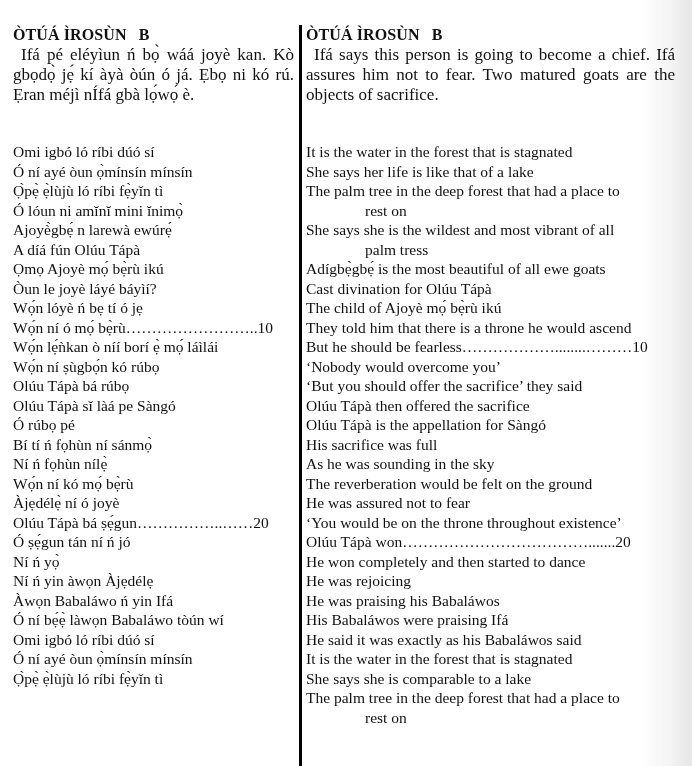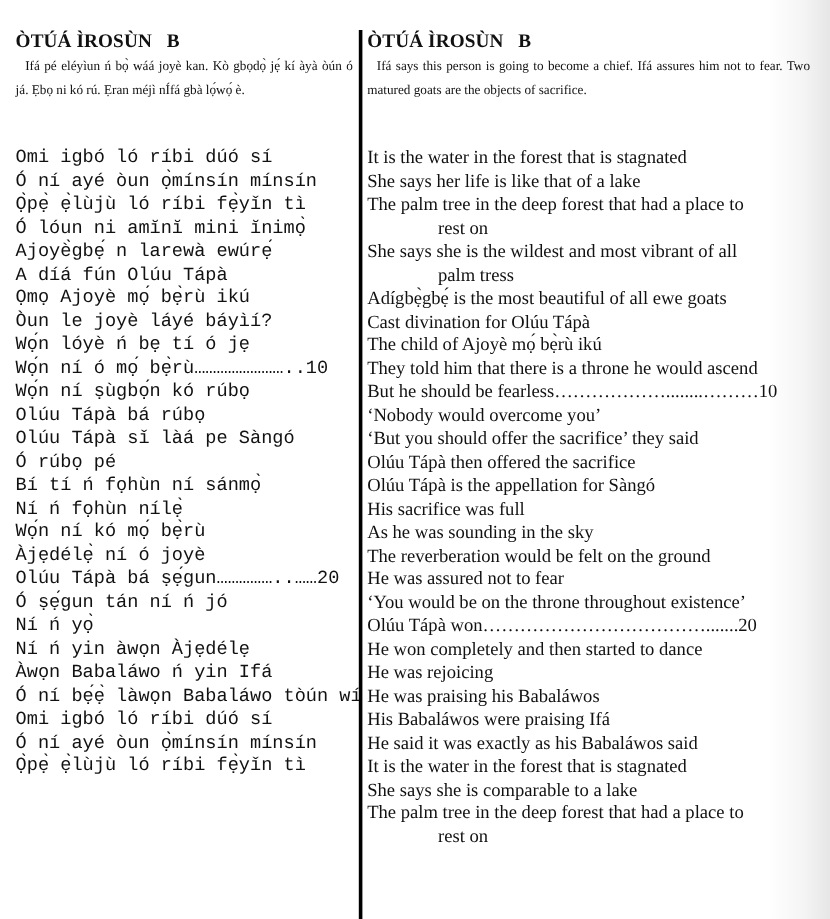--- a/index.html
+++ b/index.html
@@ -15,27 +15,27 @@
     .col-right { position: absolute; left: 306px; top: 13px; width: 369px; }
     .divider {
       position: absolute; left: 299px; top: 13px; width: 3px; height: 753px;
       background: #000;
     }
     .heading {
       font-weight: bold; font-size: 16px; line-height: 20px; margin: 0;
       letter-spacing: 0.1px; white-space: pre;
     }
     .intro {
-      font-size: 11px; line-height: 20px; margin: 0; text-align: justify;
+      font-size: 17px; line-height: 20px; margin: 0; text-align: justify;
       text-indent: 8px;
     }
     .verses { list-style: none; margin: 0; padding: 0; }
     .verses li { font-size: 15.5px; line-height: 19.5px; white-space: nowrap; }
     .verses li.cont { padding-left: 59px; }
-    .col-left .verses { margin-top: 37px; font-family: Liberation Mono, monospace; }
+    .col-left .verses { margin-top: 37px; }
     .col-right .verses { margin-top: 37px; }
   </style>
 </head>
 <body>
 
 <div class="page">
 
   <div class="col-left">
     <h2 class="heading">ÒTÚÁ ÌROSÙN   B</h2>
     <p class="intro">Ifá pé eléyìun ń bọ̀ wáá joyè kan. Kò gbọdọ̀ jẹ́ kí àyà òún ó já. Ẹbọ ni kó rú. Ẹran méjì nÍfá gbà lọ́wọ́ è.</p>
@@ -43,20 +43,21 @@
         <li>Omi igbó ló ríbi dúó sí</li>
         <li>Ó ní ayé òun ọ̀mínsín mínsín</li>
         <li>Ọ̀pẹ̀ ẹ̀lùjù ló ríbi fẹ̀yǐn tì</li>
         <li>Ó lóun ni amĭnĭ mini ĭnimọ̀</li>
         <li>Ajoyè̀gbẹ́ n larewà ewúrẹ́</li>
         <li>A díá fún Olúu Tápà</li>
         <li>Ọmọ Ajoyè mọ́ bẹ̀rù ikú</li>
         <li>Òun le joyè láyé báyìí?</li>
         <li>Wọ́n lóyè ń bẹ tí ó jẹ</li>
         <li>Wọ́n ní ó mọ́ bẹ̀rù……………………..10</li>
+        <li>Wọ́n lẹ́ǹkan ò níí borí ẹ̀ mọ́ láìlái</li>
         <li>Wọ́n ní ṣùgbọ́n kó rúbọ</li>
         <li>Olúu Tápà bá rúbọ</li>
         <li>Olúu Tápà sǐ làá pe Sàngó</li>
         <li>Ó rúbọ pé</li>
         <li>Bí tí ń fọhùn ní sánmọ̀</li>
         <li>Ní ń fọhùn nílẹ̀</li>
         <li>Wọ́n ní kó mọ́ bẹ̀rù</li>
         <li>Àjẹdélẹ̀ ní ó joyè</li>
         <li>Olúu Tápà bá ṣẹ́gun……………..……20</li>
         <li>Ó ṣẹ́gun tán ní ń jó</li>

